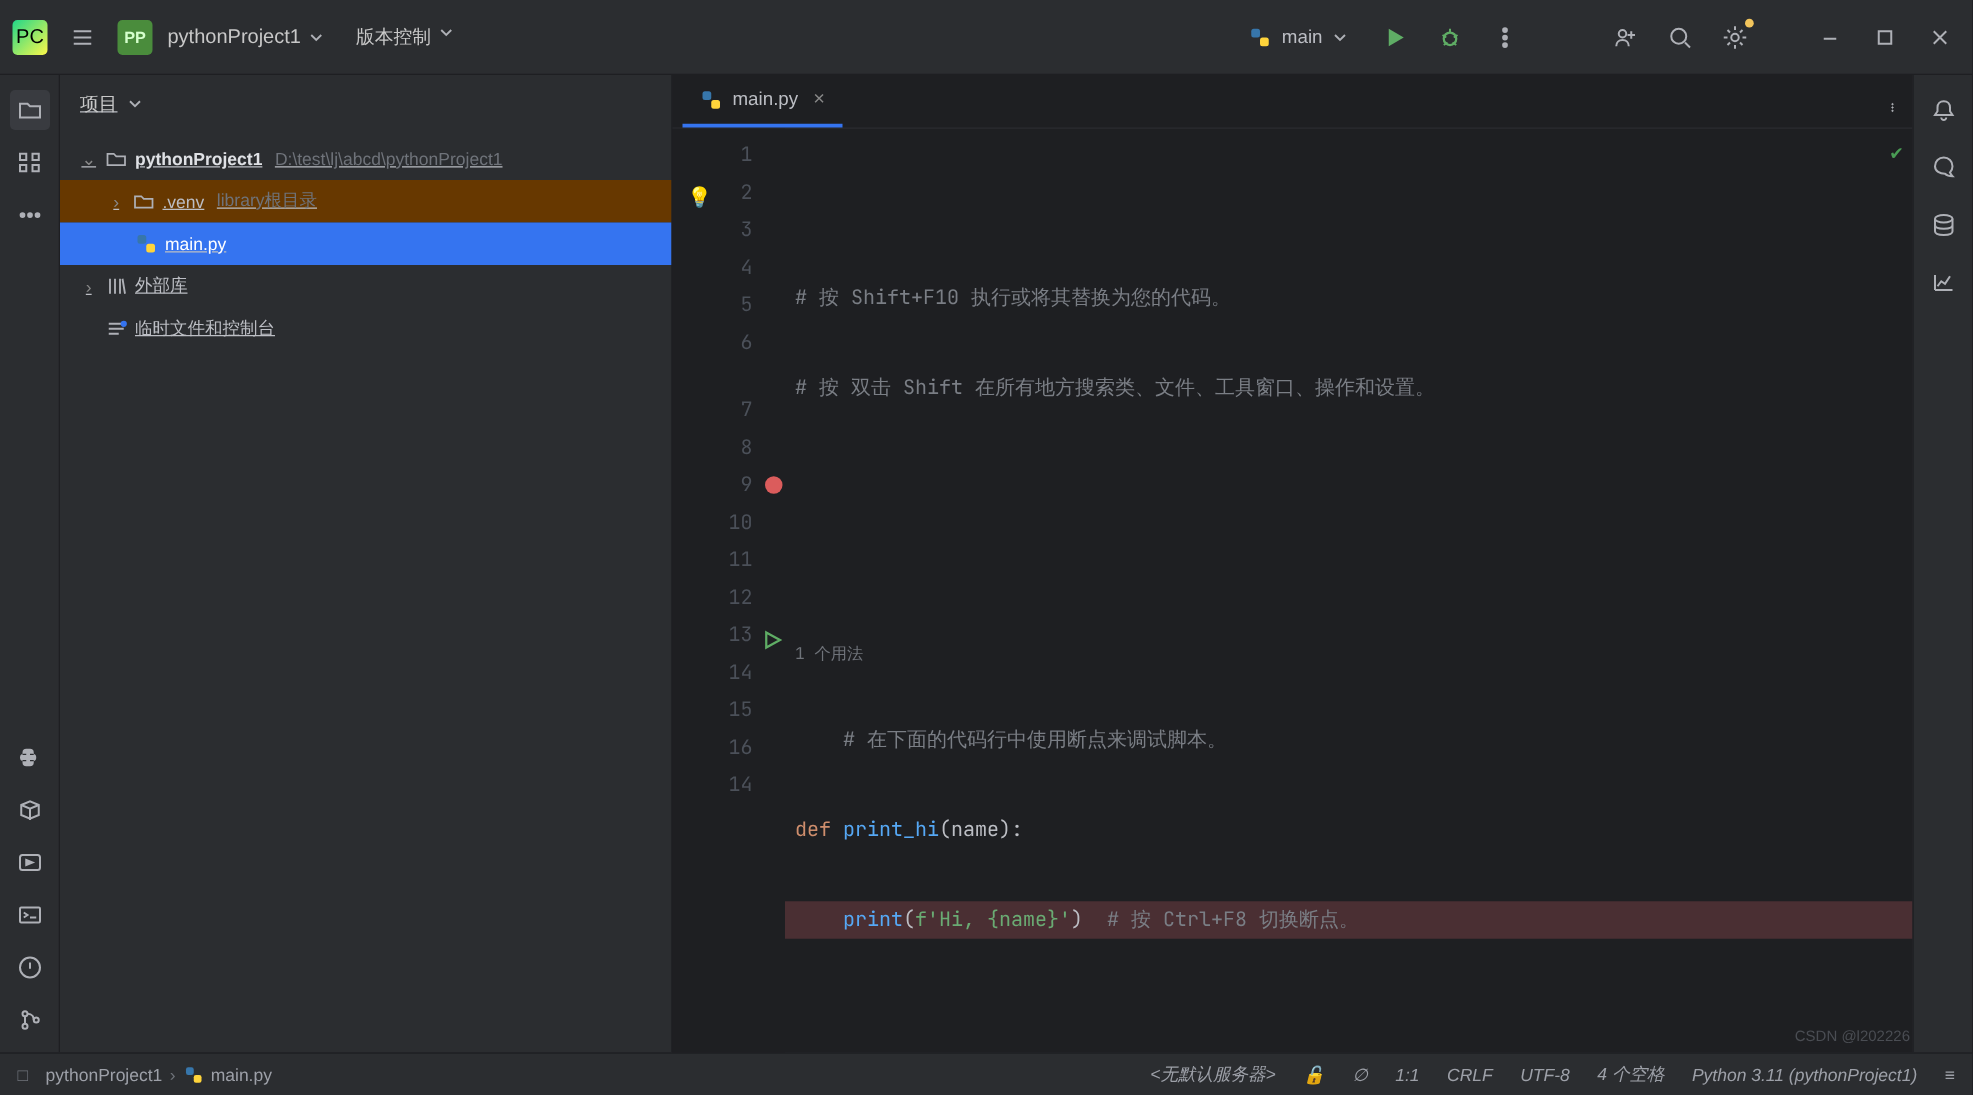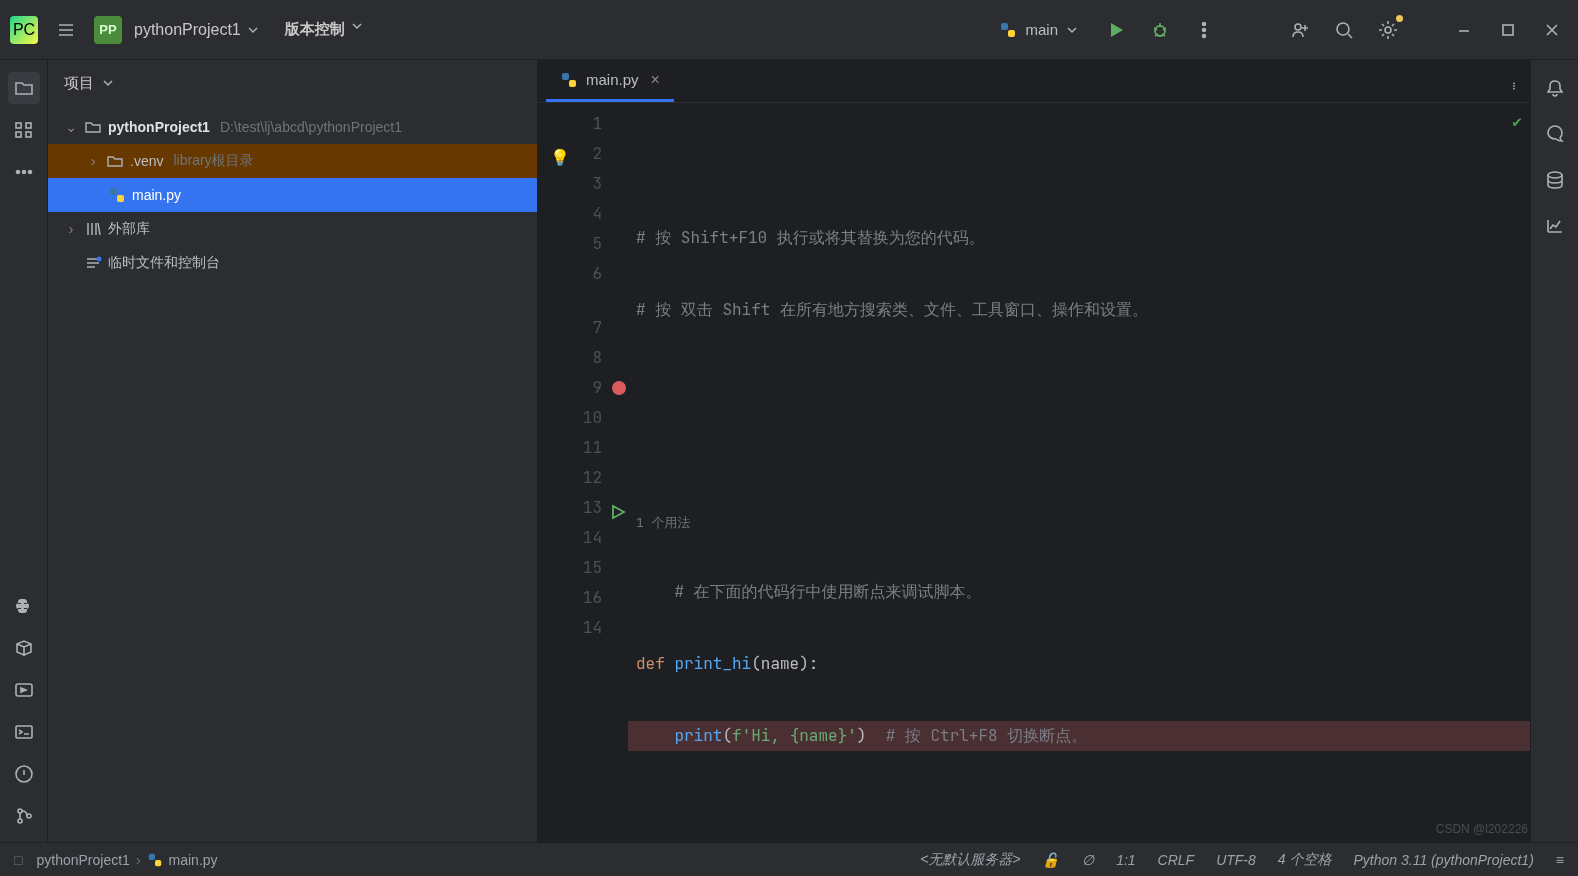--- a/index.html
+++ b/index.html
@@ -3,30 +3,30 @@
 <meta charset="utf-8">
 <style>
 * { margin:0; padding:0; box-sizing:border-box; }
 body { width:1578px; height:876px; background:#1e1f22; color:#bcbec4; font-family:-apple-system,"Segoe UI",sans-serif; font-size:14px; overflow:hidden; display:flex; flex-direction:column; }
 .titlebar { height:60px; background:#2b2d30; display:flex; align-items:center; padding:0 10px; gap:12px; border-bottom:1px solid #1e1f22; }
 .logo { width:28px; height:28px; background:linear-gradient(135deg,#21d789,#fcf84a); border-radius:4px; display:flex; align-items:center; justify-content:center; color:#000; font-weight:400; font-size:16px; }
 .proj-badge { width:28px; height:28px; background:#4a8c3c; border-radius:4px; display:flex; align-items:center; justify-content:center; font-weight:700; color:#d5ffcd; font-size:13px; }
 .ham { width:28px; height:28px; display:flex; align-items:center; justify-content:center; cursor:pointer; }
 .ham svg, .icn svg { stroke:#aeb0b6; fill:none; stroke-width:1.6; }
 .proj-menu { display:flex; align-items:center; gap:6px; cursor:pointer; color:#c8c8c8; font-size:16px; }
-.vcs-menu { display:flex; align-items:flex-start; gap:6px; cursor:pointer; color:#c8c8c8; margin-left:14px; font-size:15px;font-weight:bold; }
+.vcs-menu { display:flex; align-items:flex-start; gap:6px; cursor:pointer; color:#c8c8c8; margin-left:14px; font-size:15px; }
 .spacer { flex:1; }
 .run-cfg { display:flex; align-items:center; gap:8px; padding:4px 10px; border-radius:4px; cursor:pointer; font-size:15px; }
 .icn { width:32px; height:32px; display:flex; align-items:center; justify-content:center; cursor:pointer; border-radius:4px; }
 .py-file-icon { width:18px; height:18px; }
 .main { flex:1; display:flex; overflow:hidden; }
 .lstrip { width:48px; background:#2b2d30; display:flex; flex-direction:column; align-items:center; padding-top:12px; gap:10px; border-right:1px solid #1e1f22; }
 .lstrip .bot { margin-top:auto; margin-bottom:10px; display:flex; flex-direction:column; gap:10px; align-items:center;}
 .rstrip { width:48px; background:#2b2d30; display:flex; flex-direction:column; align-items:center; padding-top:12px; gap:14px; border-left:1px solid #1e1f22; }
-.sidepanel { width:490px; background:#2b2d30; display:flex; flex-direction:column; border-right:1px solid #1e1f22; }
+.sidepanel { width:490px; background:#2b2d30; display:flex; flex-direction:column; border-right:1px solid #1e1f22;text-decoration:underline; }
 .sidehead { height:46px; display:flex; align-items:center; padding:0 16px; gap:8px; color:#c8c8c8; font-size:15px; }
 .tree { padding:4px 0; }
 .tree-row { display:flex; align-items:center; height:34px; gap:6px; cursor:pointer; white-space:nowrap; overflow:hidden; }
 .tree-row.sel { background:#673800; }
 .tree-row.sel2 { background:#3574f0; color:#fff; }
 .tree-row.sel2 .file-label { color:#fff; }
 .tree-row .chev { width:14px; text-align:center; color:#888; }
 .tree-row .muted { color:#6f737a; margin-left:4px; font-size:14px;}
 .d0 { padding-left:16px; } .d1 { padding-left:38px; } .d2 { padding-left:60px; }
 .editor-area { flex:1; display:flex; flex-direction:column; background:#1e1f22; min-width:0; }

